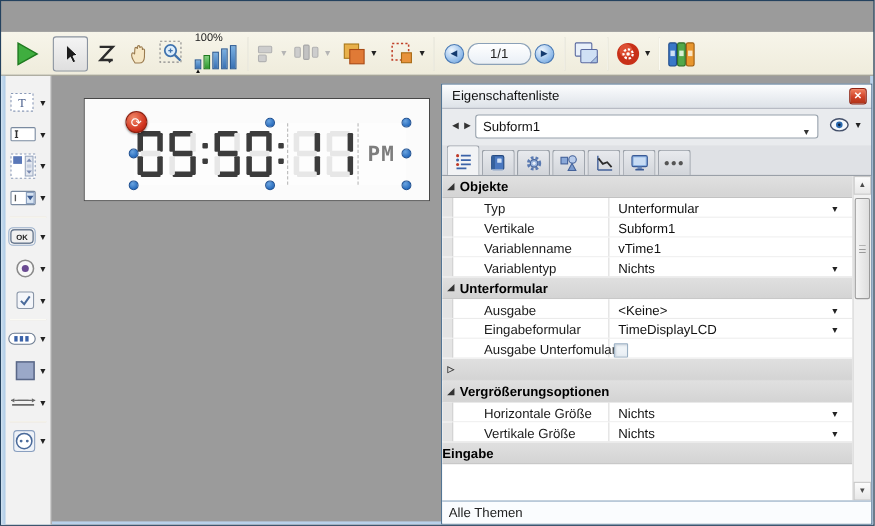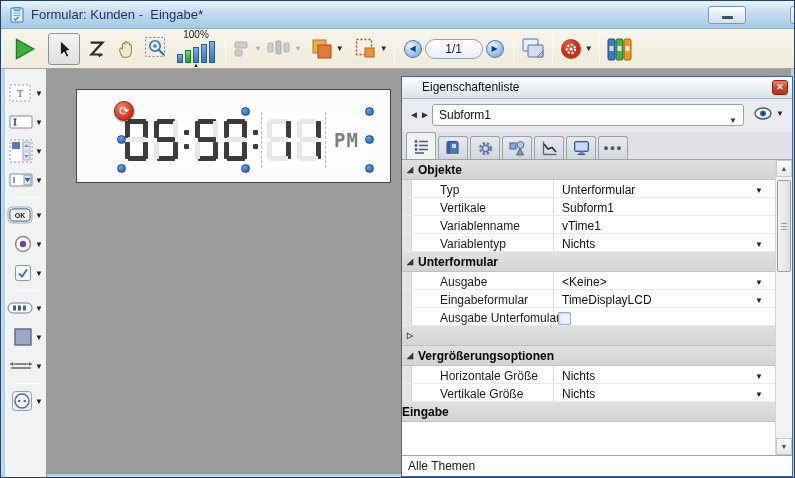--- a/index.html
+++ b/index.html
@@ -41,21 +41,21 @@
   }
   .tb { display:flex; align-items:center; justify-content:center; height:32px; }
   .tbsep { width:1px; height:30px; background:#c6c3b2; border-right:1px solid #fbfaf2; margin:0 6px; }
   .dd { font-size:8px; color:#222; margin-left:2px; }
   .dd.dis { color:#b5b5b5; }
   .toolsel {
     width:32px; height:32px; border:1px solid #8a93a0; border-radius:3px;
     background:linear-gradient(#f4f4f4,#dfdfdf); display:flex; align-items:center; justify-content:center;
     margin:0 3px;
   }
-  .zoomset { display:flex; flex-direction:column; align-items:center; margin:0 4px; }
+  .zoomset { display:flex; flex-direction:column; align-items:flex-start; margin:0 4px; }
   .zoomset .zl { font-size:10px; color:#222; line-height:10px; }
   .zbars { display:flex; align-items:flex-end; gap:2px; height:22px; margin-top:1px; }
   .zbar { width:6px; background:linear-gradient(#7ab0e2,#3a72b4); border:1px solid #2a5a94; }
   .zbar.g { background:linear-gradient(#7ed07e,#2f9a2f); border-color:#1f7a1f; }
   .zmark { font-size:6px; color:#111; line-height:5px; }
   .navcircle {
     width:18px; height:18px; border-radius:50%;
     background:radial-gradient(circle at 35% 30%, #eef6fe, #8cb8e8 70%, #6a9ad4);
     border:1px solid #4a7ab5; display:flex; align-items:center; justify-content:center;
     font-size:8px; color:#143a6e; margin:0 3px;
@@ -118,21 +118,21 @@
   }
 
   
   #panel {
     position:absolute; left:400px; top:75px; width:392px; height:401px;
     background:#f0f0f0; border:1px solid #44698c; z-index:50;
   }
   #panel-title {
     position:relative; height:22px; background:linear-gradient(#fcfdfe,#dde2e8);
     border-bottom:1px solid #aab0ba; font-size:12px; color:#111;
-    line-height:21px; padding-left:20px;
+    line-height:21px; padding-left:9px;
   }
   #panel-close {
     position:absolute; right:4px; top:3px; width:16px; height:15px; border-radius:3px;
     background:linear-gradient(#f08060,#d14228 55%,#b03318);
     border:1px solid #8e2212; color:#fff; font-size:9px; line-height:13px;
     text-align:center; font-weight:bold;
   }
   #navrow { position:relative; height:33px; background:#e9ebee; }
   .objarrows { position:absolute; left:7px; top:10px; font-size:10px; color:#333; letter-spacing:1px; }
   #objcombo {
@@ -189,34 +189,20 @@
     position:absolute; left:0; right:0; bottom:0; height:21px;
     background:#fafcfe; border-top:1px solid #8fa8c0;
     font-size:12px; color:#222; line-height:20px; padding-left:6px;
   }
 </style>
 </head>
 <body>
 
 <div id="window">
 
-  <div id="titlebar">
-    <svg class="ticon" viewBox="0 0 16 16">
-      <rect x="2" y="1" width="12" height="14" rx="1" fill="#eaf6fd" stroke="#2a7ab8"></rect>
-      <rect x="5" y="0.5" width="6" height="3" rx="1" fill="#8fd4f2" stroke="#2a7ab8" stroke-width="0.8"></rect>
-      <line x1="4.5" y1="6" x2="11.5" y2="6" stroke="#56b8e8" stroke-width="1.2"></line>
-      <line x1="4.5" y1="8.5" x2="11.5" y2="8.5" stroke="#56b8e8" stroke-width="1.2"></line>
-      <path d="M5 11.5 l1.5 1.5 l3 -3" stroke="#2a7ab8" stroke-width="1.3" fill="none"></path>
-    </svg>
-    <span class="ttext">Formular: Kunden -  Eingabe*</span>
-    <div class="winbtn min">
-        <div class="dash"></div>
-      </div>
-    <div class="winbtn partial"></div>
-  </div>
 
   <div id="toolbar">
     <div class="tb" style="margin-right:8px;">
       <svg width="26" height="26" viewBox="0 0 24 24">
         <path d="M5 3 L21 12 L5 21 Z" fill="#3fae3f" stroke="#1f7a1f" stroke-width="1.2"></path>
       </svg>
     </div>
     <div class="toolsel">
       <svg width="20" height="20" viewBox="0 0 22 22">
         <path d="M7 2 L7 18 L11 14.4 L13.6 20 L16.3 18.6 L13.6 13.2 L18 12.4 Z" fill="#1c1c1c" stroke="#f6f6f6" stroke-width="1"></path>

